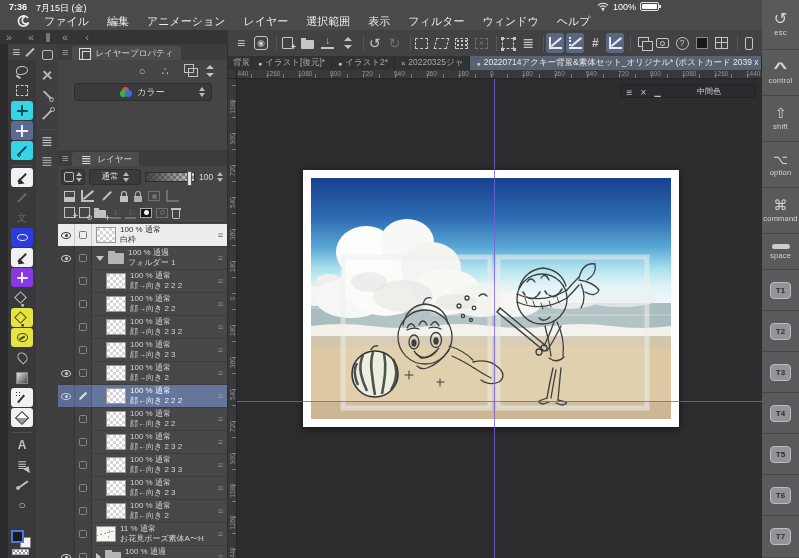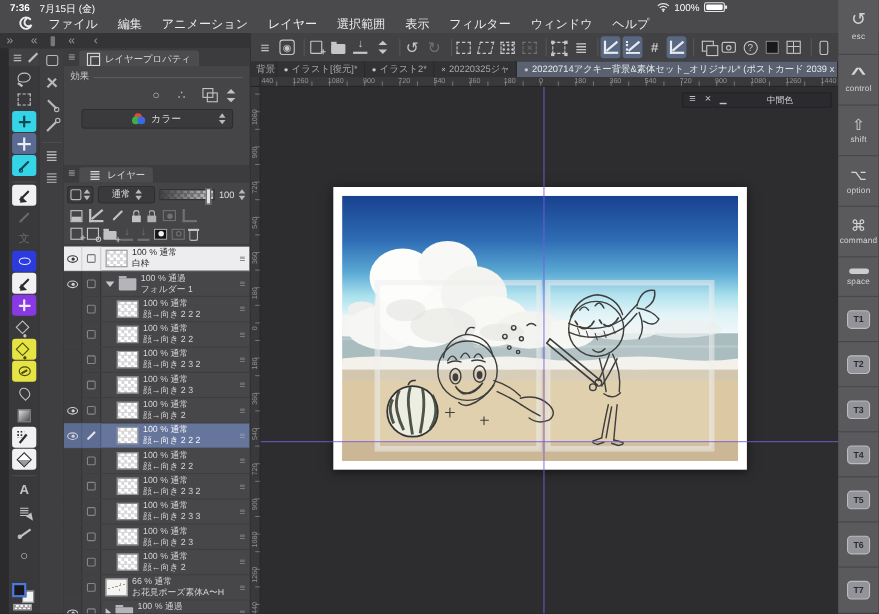--- a/index.html
+++ b/index.html
@@ -234,21 +234,21 @@
   .canvas-area{position:absolute;left:228px;top:70px;width:534px;height:488px;background:#2d2d2f;z-index:1}
   .h-ruler{position:absolute;left:0;top:0;width:534px;height:9px;background:#39393b;border-bottom:1px solid #252527;background-image:repeating-linear-gradient(to right,transparent 0 15px,#77777b 15px 16px);background-position:8px 0;background-size:16px 5px;background-repeat:repeat-x;background-position-y:4px}
   .h-ruler span{position:absolute;top:0;font-size:6.5px;color:#929296;transform:translateX(2px)}
   .v-ruler{position:absolute;left:0;top:9px;width:9px;height:479px;background:#39393b;border-right:1px solid #252527;background-image:repeating-linear-gradient(to bottom,transparent 0 15px,#77777b 15px 16px);background-size:5px 16px;background-repeat:repeat-y;background-position:4px 7px}
   .v-ruler span{position:absolute;left:-5px;width:18px;text-align:center;font-size:6.5px;color:#929296;transform:rotate(-90deg)}
   .ruler-corner{position:absolute;left:0;top:0;width:9px;height:9px;background:#39393b;border-right:1px solid #252527;border-bottom:1px solid #252527}
   .page{position:absolute;left:75px;top:100px;width:376px;height:257px;background:#fff;box-shadow:0 2px 9px rgba(0,0,0,.55);z-index:1}
   .art{position:absolute;left:83px;top:108px;z-index:2}
   .guide-v{position:absolute;left:266px;top:9px;bottom:0;width:1px;background:rgba(122,92,220,.8);z-index:4}
   .guide-h{position:absolute;top:331px;left:9px;right:0;height:1px;background:rgba(122,92,220,.8);z-index:4}
-  .mini-palette{position:absolute;left:392px;top:14px;width:136px;height:14px;background:rgba(44,44,47,.96);border:1px solid #232325;display:flex;align-items:center;gap:5px;padding:0 4px;font-size:8px;color:#c2c2c6;z-index:5}
+  .mini-palette{position:absolute;left:392px;top:14px;width:136px;height:14px;background:rgba(44,44,47,.96);border:1px solid #232325;display:flex;align-items:flex-end;gap:5px;padding:0 4px;font-size:8px;color:#c2c2c6;z-index:5}
   .mini-palette .ttl{flex:1;text-align:center;color:#cfcfd3}
   
   .edge-keys{position:absolute;right:0;top:0;width:37px;height:558px;background:#5a5a5d;z-index:6}
   .ekey{position:absolute;left:0;width:37px;border-bottom:1px solid #47474a;display:flex;flex-direction:column;align-items:center;justify-content:center;gap:2px;color:#d4d4d8}
   .ekey .lbl{font-size:7.5px;color:#cecese;letter-spacing:.2px}
   .tkey-box{display:none;width:21px;height:17px;border:1.5px solid #bcbcc0;background:#93939a;border-radius:4px;color:#2c2c30;font-size:8px;font-weight:bold;align-items:center;justify-content:center}
   .ekey.tkey .tkey-box{display:flex}
 </style>
 </head>
 <body>
@@ -531,23 +531,20 @@
     </div>
 
   <aside class="panel props-panel">
     <div class="panel-head">
       <span class="ham">≡</span>
       <span class="panel-tab">
           <span class="ic ic-props-tab" style="width:12px;height:12px"></span>
           <span>レイヤープロパティ</span>
         </span>
     </div>
-    <div class="sec-label">
-        <span>効果</span>
-      </div>
     <div class="fx-row">
 
     <span class="ic ic-border-effect"></span>
         <span class="ic ic-tone-effect"></span>
         <span class="ic ic-layer-color-effect"></span>
         <span class="ic ic-updown-chevrons"></span>
       </div>
     <div class="expr-btn">
       <span class="rgb-ic">
           <i></i>
@@ -820,21 +817,21 @@
 
         <div class="layer-row sketch">
           <span class="lr-eye"></span>
           <span class="lr-chk">
             <span class="chk"></span>
           </span>
           <span class="lr-body">
 
             <span class="thumb"></span>
             <span class="lr-meta">
-              <span class="l1"><span>66 %</span> <span>通常</span></span>
+              <span class="l1"><span>11 %</span> <span>通常</span></span>
               <span class="l2">お花見ポーズ素体A〜H</span>
             </span>
             <span class="lr-drag">≡</span>
           </span>
         </div>
 
         <div class="layer-row folder-closed has-eye">
           <span class="lr-eye">
             <span class="eye"></span>
           </span>

